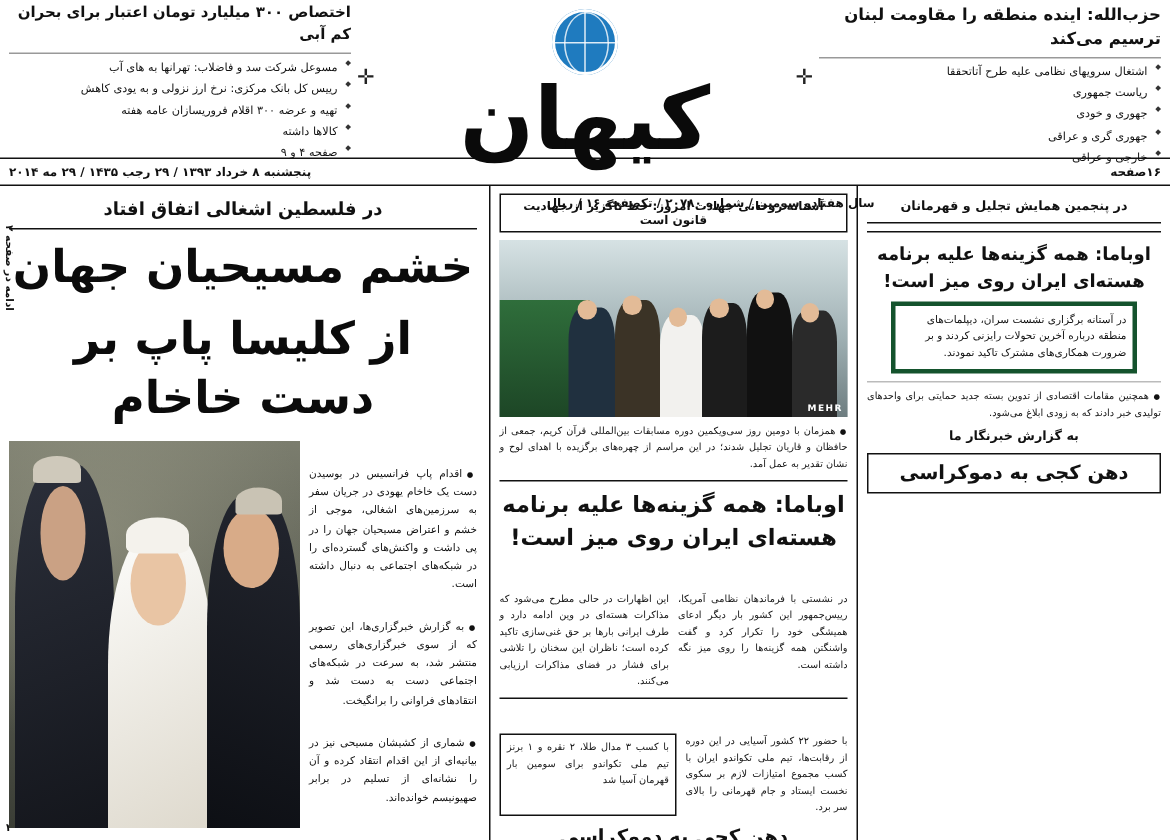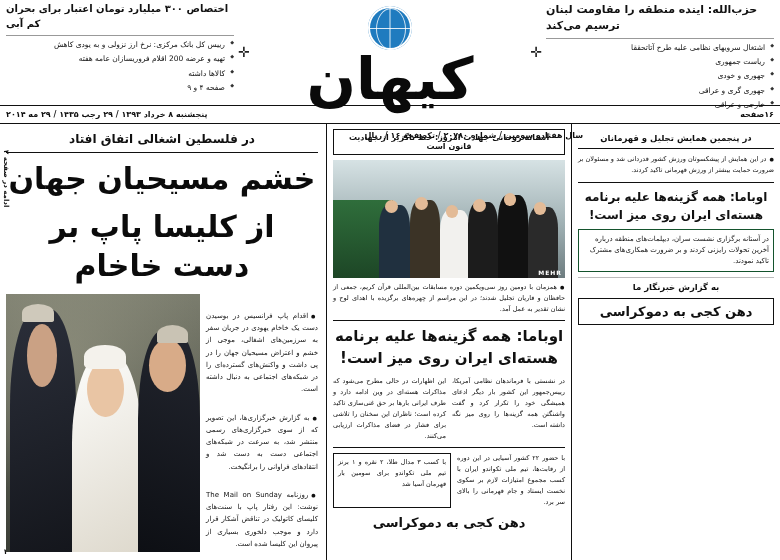--- a/index.html
+++ b/index.html
@@ -42,21 +42,21 @@
   .globe .ring{
     position:absolute;left:8px;top:2px;width:28px;height:40px;
     border:1px solid rgba(255,255,255,.8);border-radius:50%;
   }
 
   .mast-col{
     position:absolute;top:2px;width:228px;font-size:8px;line-height:1.5;
   }
   .mast-col.right{right:6px;text-align:right;}
   .mast-col.left{left:6px;text-align:right;}
-  .mast-head-line{font-size:11px;font-weight:bold;line-height:1.45;text-align:left;}
+  .mast-head-line{font-size:11px;font-weight:bold;line-height:1.45;text-align:right;}
   .mast-head-line.small{font-size:10px;}
   .mast-rule{border-top:1px solid #999;margin:4px 0 3px;}
   .bullets{list-style:none;margin:0;padding:0;}
   .bullets li{
     position:relative;padding-right:9px;margin-bottom:3px;font-size:7.5px;
   }
   .bullets li:before{
     content:"◆";position:absolute;right:0;top:0;font-size:5px;color:#333;
   }
   .corner-mark{
@@ -143,32 +143,32 @@
   .mp-head{position:absolute;width:5.5%;height:11%;border-radius:50%;background:#e3bb97;}
   .mp-mehr{position:absolute;right:3px;bottom:2px;font-size:6px;color:#fff;
       letter-spacing:1px;font-weight:bold;}
   .mid-cap{font-size:6.5px;line-height:1.7;text-align:justify;margin:0 0 5px;}
   .mid-cap .dot:before{content:"●";font-size:5px;margin-left:3px;}
   .mid-rule{border-top:1px solid #111;margin:5px 0;}
   .mid-head{
     font-size:15px;font-weight:bold;text-align:center;line-height:1.45;margin:4px 0 6px;
   }
   .two-col{display:flex;gap:6px;}
-  .two-col .c{flex:1;font-size:6.5px;line-height:1.7;text-align:justify;}
+  .two-col .c{flex:1;font-size:6.5px;line-height:1.7;text-align:justify;margin-top:18px;}
   .boxed{border:1px solid #111;padding:3px 4px;font-size:7px;line-height:1.6;}
   .mid-head2{font-size:13px;font-weight:bold;text-align:center;line-height:1.45;margin:6px 0 4px;}
 
   
   .left-pad{padding:5px 6px;}
   .left-rule{border-top:1px solid #111;margin:5px 0;}
   .left-head{font-size:12px;font-weight:bold;text-align:center;line-height:1.5;margin:3px 0 5px;}
   .left-txt{font-size:6.5px;line-height:1.75;text-align:justify;}
   .left-txt p{margin:0 0 5px;}
   .left-txt .dot:before{content:"●";font-size:5px;margin-left:3px;}
-  .left-box{border:1px solid #14532d;padding:4px;margin:5px 0;font-size:7px;line-height:1.6;}
+  .left-box{border:3px solid #14532d;padding:4px;margin:5px 16px;font-size:7px;line-height:1.6;}
   .left-kicker{font-size:8.5px;font-weight:bold;text-align:center;margin:4px 0;}
   .sideway{
     position:absolute;left:2px;top:150px;writing-mode:vertical-rl;
     font-size:7px;font-weight:bold;
   }
   .page-num{
     position:absolute;left:4px;bottom:4px;font-size:7px;font-weight:bold;
   }
   .bigbox{
     border:1px solid #111;text-align:center;font-size:13px;font-weight:bold;
@@ -202,47 +202,48 @@
       <div class="mast-title">کیهان</div>
     </div>
 
     <div class="corner-mark r">✛</div>
     <div class="corner-mark l">✛</div>
 
     <div class="mast-col left">
       <div class="mast-head-line small">اختصاص ۳۰۰ میلیارد تومان اعتبار برای بحران کم آبی</div>
       <div class="mast-rule"></div>
       <ul class="bullets">
+        <li>مسوعل شرکت سد و فاضلاب: تهرانها به های آب</li>
         <li>رییس کل بانک مرکزی: نرخ ارز نزولی و به یودی کاهش</li>
-        <li>تهیه و عرضه 200 اقلام فروریسازان عامه هفته</li>
+        <li>تهیه و عرضه ۳۰۰ اقلام فروریسازان عامه هفته</li>
         <li>کالاها داشته</li>
         <li>صفحه ۴ و ۹</li>
       </ul>
     </div>
   </div>
 
   <div class="datebar">
     <span>۱۶صفحه</span>
     <span class="mid">سال هفتادو سومین / شماره ۲۰۷۸۰ / تکصفحه ۱۶ / ریال</span>
     <span>پنجشنبه ۸ خرداد ۱۳۹۳ / ۲۹ رجب ۱۴۳۵ / ۲۹ مه ۲۰۱۴</span>
   </div>
 
   <div class="content">
 
     <div class="col-left">
       <div class="left-pad">
         <div class="left-kicker">در پنجمین همایش تجلیل و قهرمانان</div>
         <div class="left-rule"></div>
-        <div class="left-txt">
-          <p class="dot">در این همایش از پیشکسوتان ورزش کشور قدردانی شد و مسئولان بر ضرورت حمایت بیشتر از ورزش قهرمانی تاکید کردند.</p>
-        </div>
         <div class="left-rule"></div>
         <div class="left-head">اوباما: همه گزینه‌ها علیه برنامه هسته‌ای ایران روی میز است!</div>
         <div class="left-box">در آستانه برگزاری نشست سران، دیپلمات‌های منطقه درباره آخرین تحولات رایزنی کردند و بر ضرورت همکاری‌های مشترک تاکید نمودند.</div>
         <div class="grayline"></div>
+        <div class="left-txt">
+          <p class="dot">همچنین مقامات اقتصادی از تدوین بسته جدید حمایتی برای واحدهای تولیدی خبر دادند که به زودی ابلاغ می‌شود.</p>
+        </div>
         <div class="left-kicker">به گزارش خبرنگار ما</div>
         <div class="bigbox">دهن کجی به دموکراسی</div>
       </div>
       <div class="sideway">ادامه در صفحه ۲</div>
       <div class="page-num">۲</div>
     </div>
 
     <div class="col-mid">
       <div class="mid-pad">
         <div class="banner">آستانه روحانی جهادت امروز: خط ناگزیر از جهادیت قانون است</div>
@@ -293,21 +294,20 @@
       <div class="lead">
         <div class="lead-kicker">در فلسطین اشغالی اتفاق افتاد</div>
         <div class="lead-rule"></div>
         <div class="lead-title">خشم مسیحیان جهان</div>
         <div class="lead-title">از کلیسا پاپ بر دست خاخام</div>
 
         <div class="lead-body">
           <div class="lead-text">
             <p class="dot">اقدام پاپ فرانسیس در بوسیدن دست یک خاخام یهودی در جریان سفر به سرزمین‌های اشغالی، موجی از خشم و اعتراض مسیحیان جهان را در پی داشت و واکنش‌های گسترده‌ای را در شبکه‌های اجتماعی به دنبال داشته است.</p>
             <p class="dot">به گزارش خبرگزاری‌ها، این تصویر که از سوی خبرگزاری‌های رسمی منتشر شد، به سرعت در شبکه‌های اجتماعی دست به دست شد و انتقادهای فراوانی را برانگیخت.</p>
-            <p class="dot">روزنامه The Mail on Sunday نوشت: این رفتار پاپ با سنت‌های کلیسای کاتولیک در تناقض آشکار قرار دارد و موجب دلخوری بسیاری از پیروان این کلیسا شده است.</p>
             <p class="dot">شماری از کشیشان مسیحی نیز در بیانیه‌ای از این اقدام انتقاد کرده و آن را نشانه‌ای از تسلیم در برابر صهیونیسم خوانده‌اند.</p>
 
           </div>
 
           <div class="lead-photo">
             <div class="ph-wall"></div>
             <div class="ph-figA"></div>
             <div class="ph-kippa2"></div>
             <div class="ph-pope"></div>
             <div class="ph-cap"></div>

